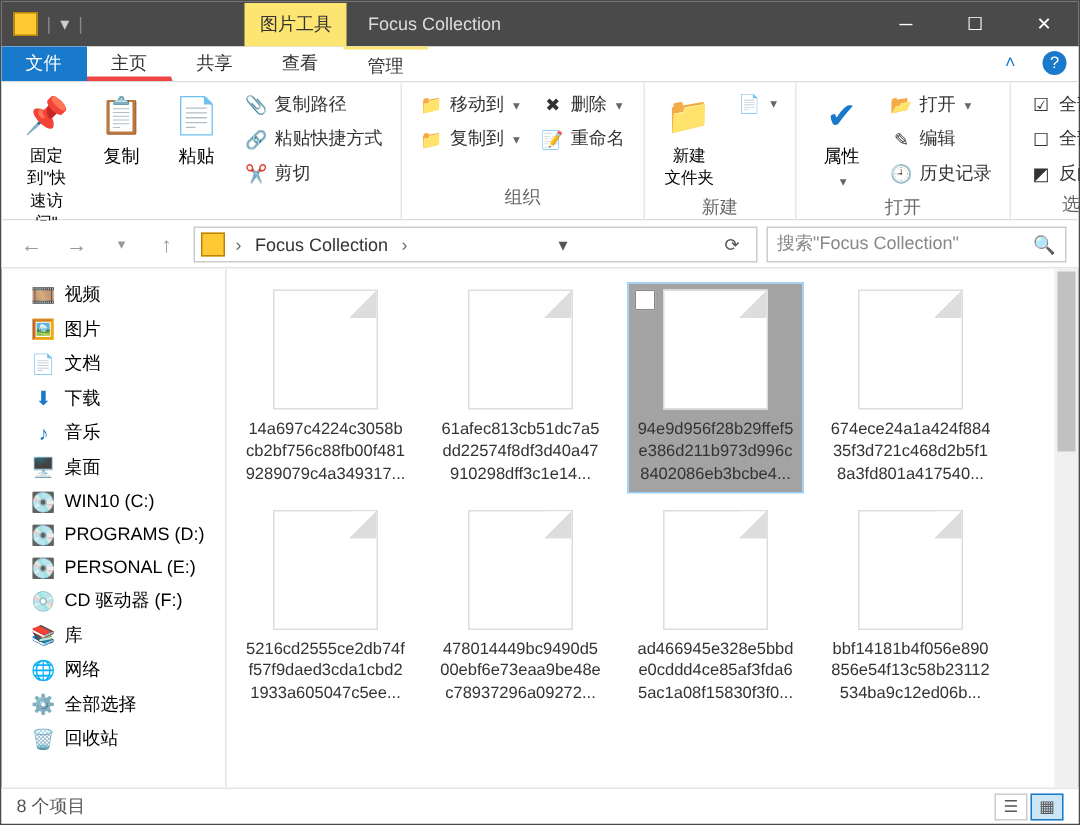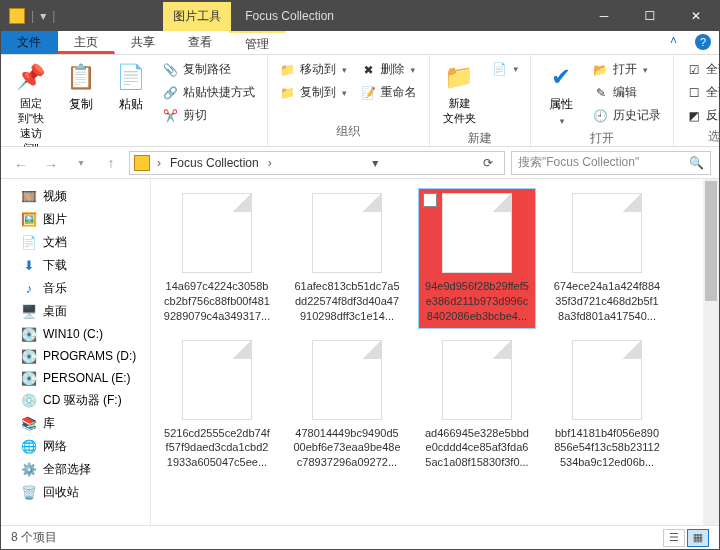--- a/index.html
+++ b/index.html
@@ -8,21 +8,21 @@
 .titlebar{height:30px;background:#4a4a4a;color:#fff;display:flex;align-items:center}
 .tb-left{display:flex;align-items:center;padding:0 8px;gap:6px}
 .tb-icon{width:16px;height:16px;background:#ffc933;border:1px solid #b8860b}
 .tb-sep{color:#888}
 .tb-tool{background:#fce570;color:#333;padding:6px 10px;margin-left:100px;font-size:12px}
 .tb-title{padding:0 14px;color:#ddd}
 .tb-spacer{flex:1}
 .tb-btn{width:46px;height:30px;display:flex;align-items:center;justify-content:center;color:#fff;cursor:pointer}
 .tabbar{height:24px;background:#fff;display:flex;align-items:stretch;border-bottom:1px solid #ddd}
 .tab{padding:3px 16px;color:#333;cursor:pointer;border-right:1px solid transparent}
-.tab-file{background:#1979ca;color:#0f172a}
+.tab-file{background:#1979ca;color:#ffffff}
 .tab-active{border-bottom:3px solid #ef4444}
 .tab-help{margin-left:auto;padding:3px 10px;color:#1979ca}
 .help-circle{width:16px;height:16px;border-radius:50%;background:#1979ca;color:#fff;display:inline-flex;align-items:center;justify-content:center;font-size:11px}
 .ribbon{height:92px;background:#fff;display:flex;border-bottom:1px solid #ddd}
 .rgroup{display:flex;flex-direction:column;align-items:center;padding:4px 8px;border-right:1px solid #e8e8e8}
 .rgroup-body{flex:1;display:flex;align-items:flex-start;gap:6px}
 .rgroup-label{font-size:12px;color:#666;padding:2px 0}
 .rbtn-lg{display:flex;flex-direction:column;align-items:center;gap:3px;padding:2px 4px;cursor:pointer;min-width:44px}
 .ricon{width:32px;height:32px;display:flex;align-items:center;justify-content:center;font-size:24px}
 .rbtn-sm{display:flex;align-items:center;gap:4px;padding:2px 4px;cursor:pointer;font-size:12px;color:#333;white-space:nowrap}
@@ -38,21 +38,21 @@
 .addr-ref{width:24px;display:flex;justify-content:center;color:#555;cursor:pointer;margin-left:auto}
 .search{width:200px;height:24px;border:1px solid #ccc;display:flex;align-items:center;padding:0 6px;color:#888}
 .search-icon{margin-left:auto;color:#555}
 .content{flex:1;display:flex;overflow:hidden}
 .sidebar{width:150px;border-right:1px solid #e5e5e5;overflow-y:auto;padding:6px 0}
 .side-item{display:flex;align-items:center;gap:6px;padding:3px 8px 3px 20px;cursor:pointer;white-space:nowrap}
 .side-ic{width:16px;height:16px;display:inline-flex;align-items:center;justify-content:center;font-size:13px}
 .files{flex:1;overflow-y:auto;padding:10px 8px;position:relative}
 .fgrid{display:flex;flex-wrap:wrap;gap:8px 14px;align-content:flex-start}
 .fitem{width:116px;display:flex;flex-direction:column;align-items:center;padding:4px;cursor:pointer;position:relative}
-.fitem.sel{background:#ef4444;outline:1px solid #99d1ff}
+.fitem.sel{background:#a3a3a3;outline:1px solid #99d1ff}
 .fitem.sel::before{content:"";position:absolute;top:4px;left:4px;width:12px;height:12px;border:1px solid #888;background:#fff}
 .fthumb{width:70px;height:80px;background:#fff;border:1px solid #ddd;margin-bottom:6px;position:relative}
 .fthumb::before{content:"";position:absolute;top:0;right:0;width:18px;height:18px;background:linear-gradient(135deg,#fff 48%,#ddd 50%)}
 .fname{font-size:11px;color:#333;text-align:center;line-height:1.35;word-break:break-all;max-height:58px;overflow:hidden}
 .scrollbar-v{position:absolute;right:0;top:0;width:16px;height:100%;background:#f0f0f0}
 .scroll-thumb{position:absolute;right:2px;top:2px;width:12px;height:120px;background:#c1c1c1}
 .status{height:24px;border-top:1px solid #e5e5e5;display:flex;align-items:center;padding:0 10px;background:#fff;font-size:11px;color:#555}
 .status-views{margin-left:auto;display:flex;gap:2px}
 .vbtn{width:22px;height:18px;border:1px solid #ccc;display:flex;align-items:center;justify-content:center;cursor:pointer;font-size:11px}
 .vbtn.active{background:#cde6f7;border-color:#1979ca}

